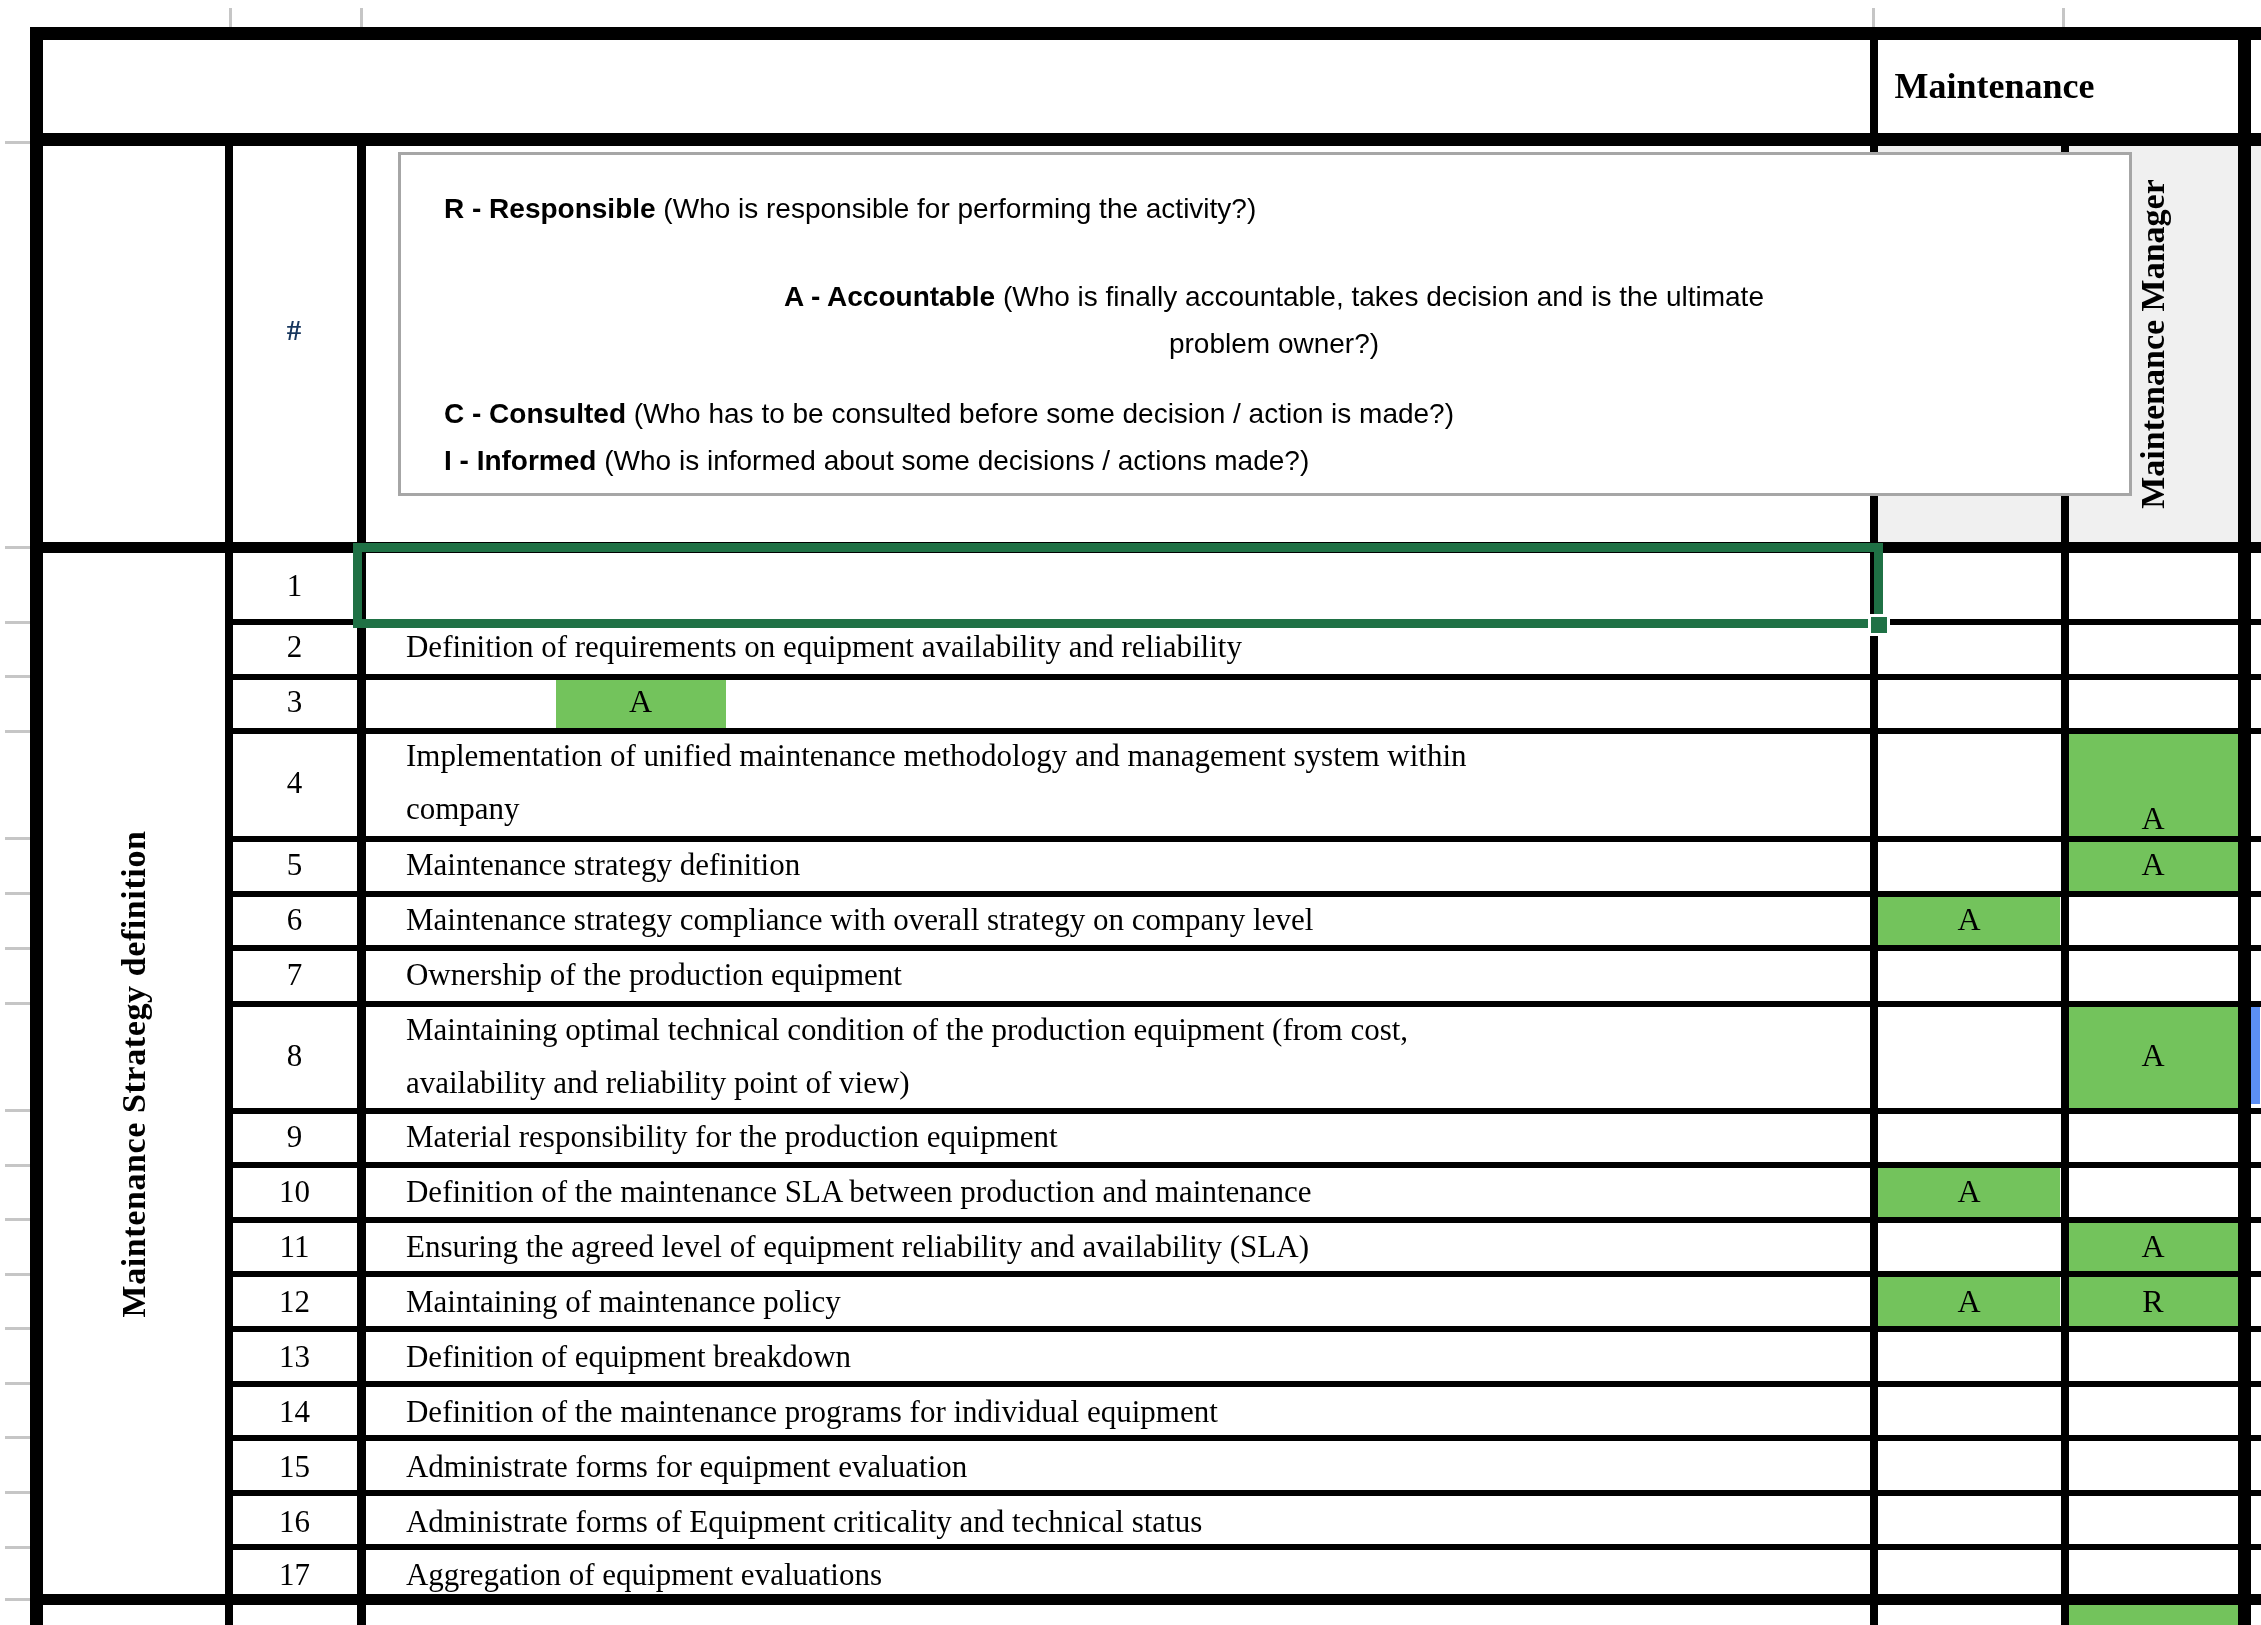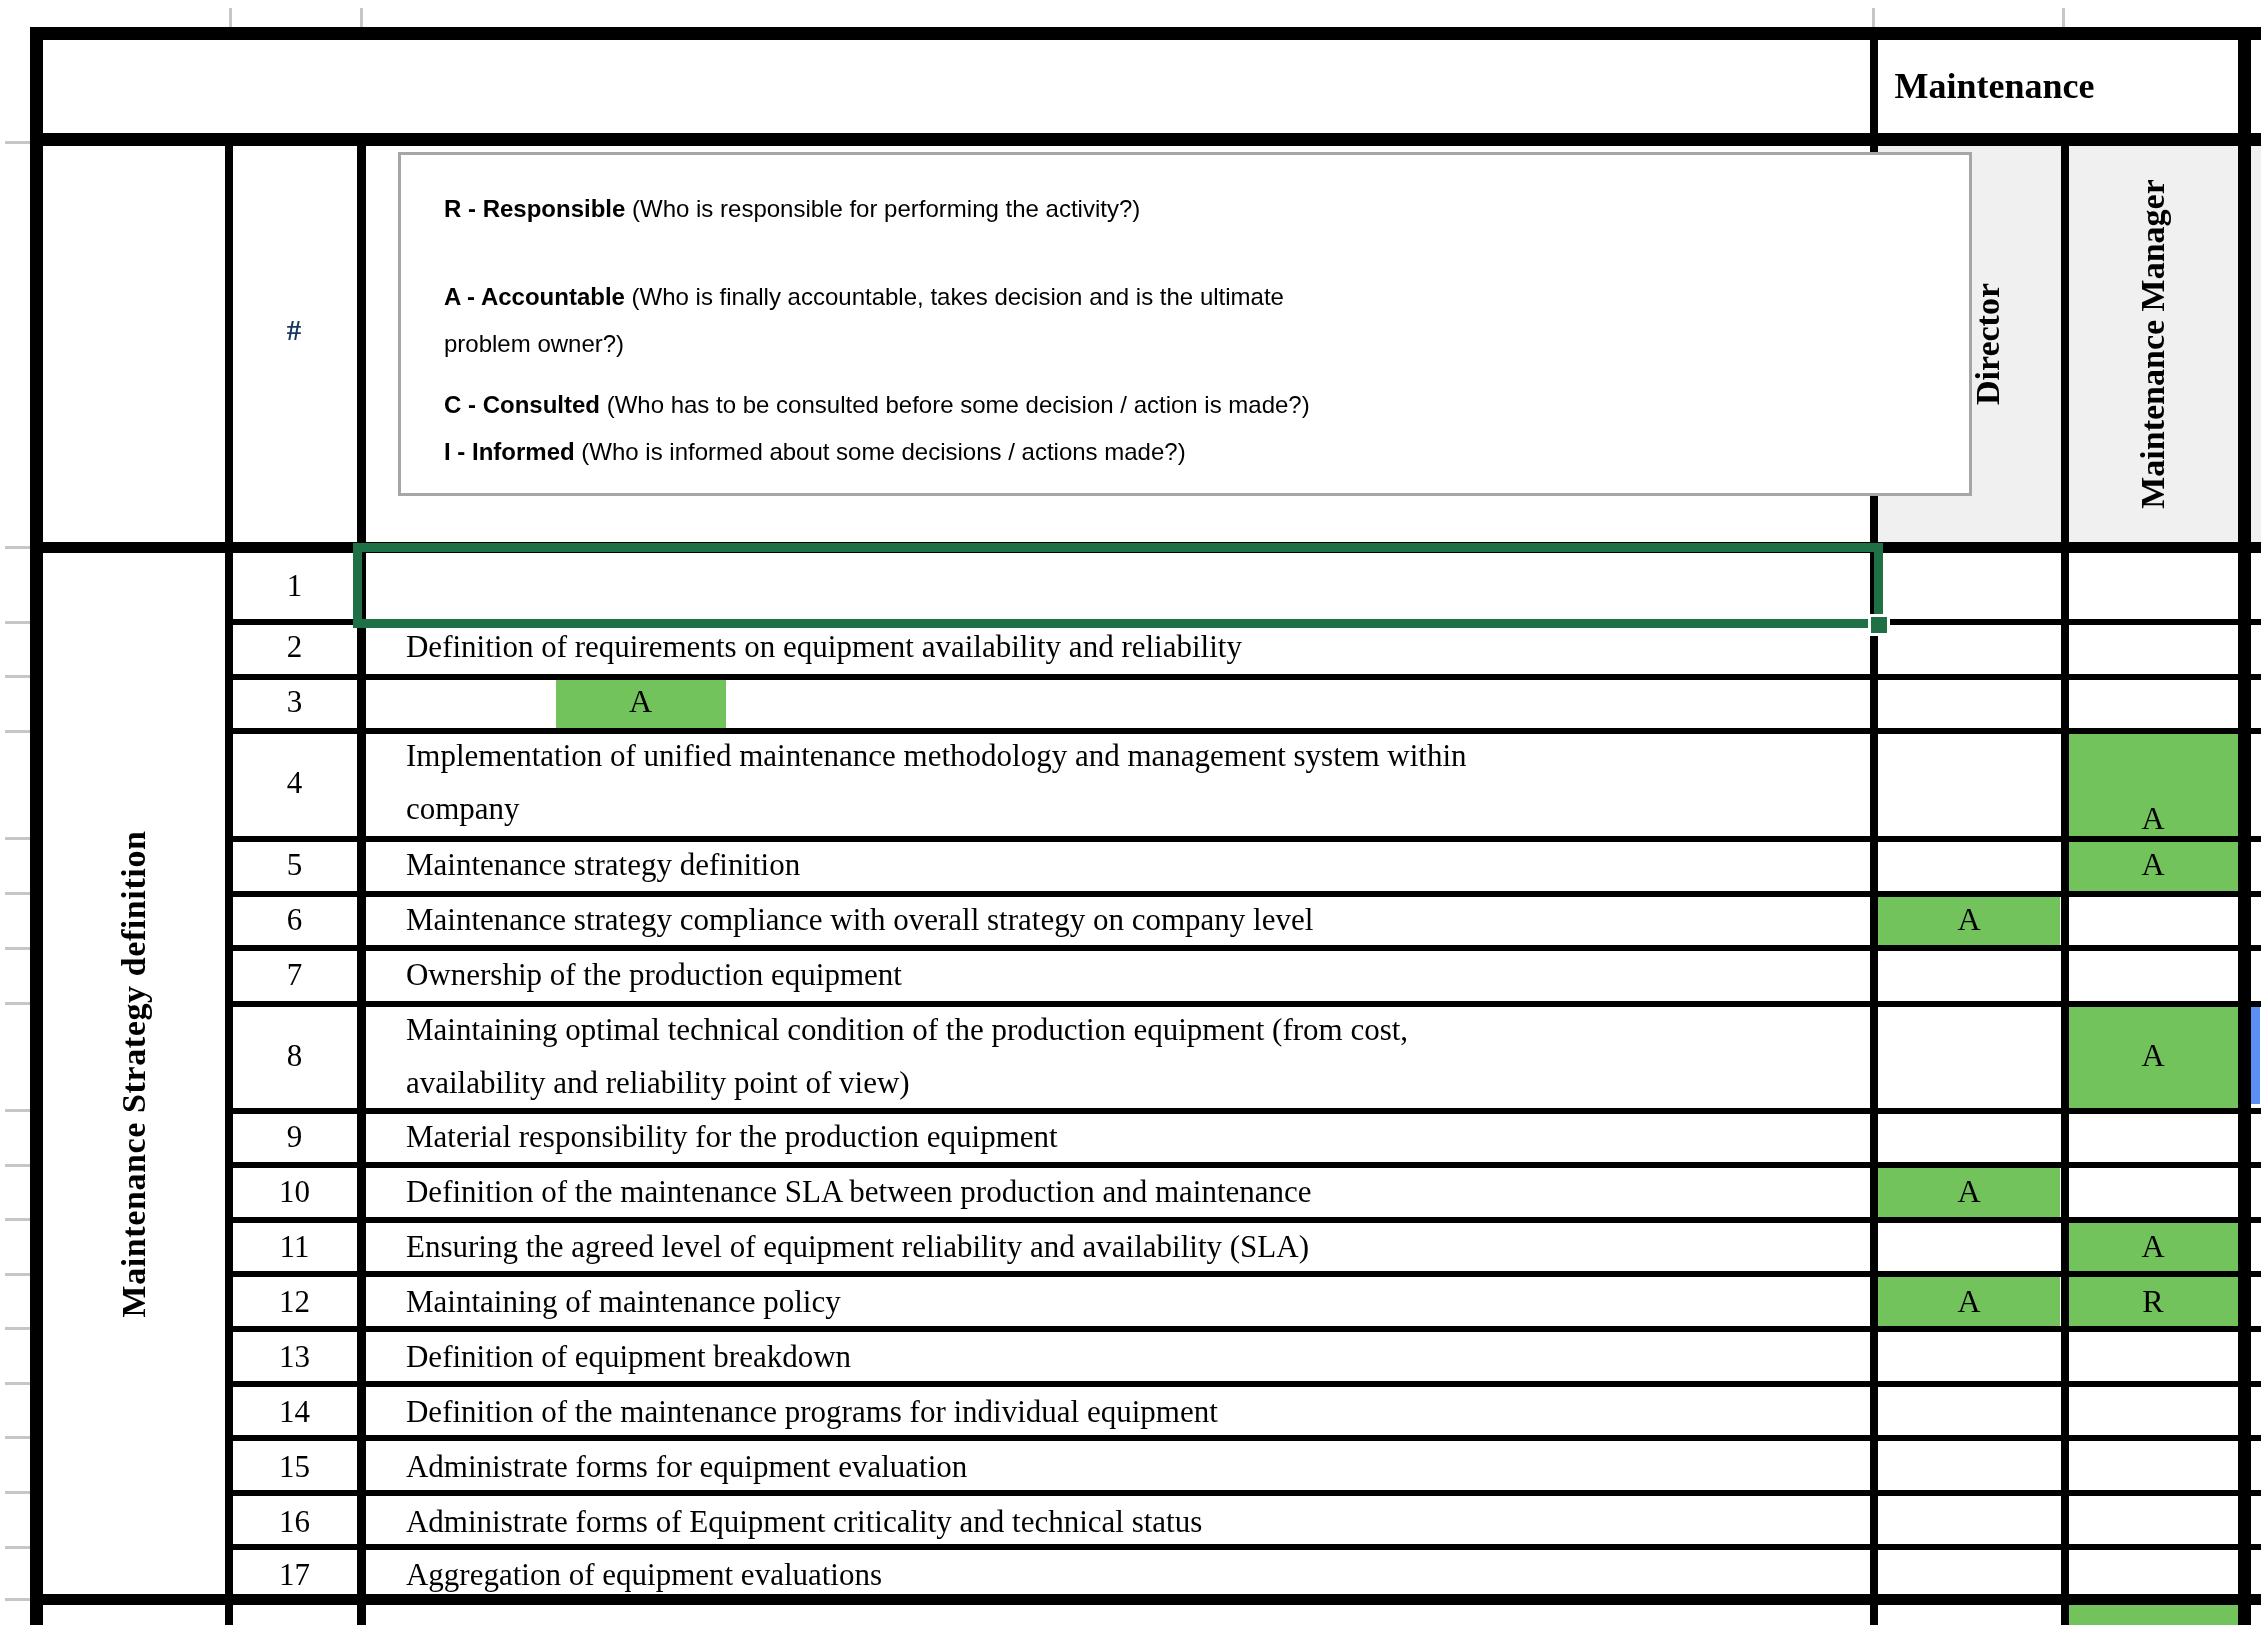--- a/index.html
+++ b/index.html
@@ -34,28 +34,28 @@
     font-weight:bold;text-align:center;
   }
   .role-label{width:393px;font-size:34px;line-height:38px;}
   .cat-label{width:1015px;font-size:34px;letter-spacing:0.6px;}
   .hash{
     position:absolute;left:294px;top:330px;transform:translate(-50%,-50%);
     font-size:29px;font-weight:bold;color:var(--hash);
   }
   
   .legend{
-    position:absolute;left:398px;top:152px;width:1574px;height:344px;
+    position:absolute;left:398px;top:152px;width:1734px;height:344px;
     box-sizing:border-box;border:3.8px solid var(--box-border);background:#fff;
     padding:30px 25px 0 43px;
-    font-family:"Liberation Sans","DejaVu Sans",sans-serif;font-size:24px;
+    font-family:"Liberation Sans","DejaVu Sans",sans-serif;font-size:28px;
   }
   .legend p{margin:0;line-height:47px;white-space:pre-line;}
   .legend p.p1{margin-bottom:41px;}
-  .legend p.p2{margin-bottom:14px;}
+  .legend p.p2{margin-bottom:23px;text-align:center;}
   
   #rows{position:absolute;left:233px;top:553px;width:2005px;}
   .row{display:flex;height:55px;}
   .row.r1{height:66px;}
   .row.r4{height:108px;}
   .row.r8{height:107px;}
   .row.r17{height:51px;}
   .cell{display:flex;align-items:center;box-sizing:border-box;}
   .cell-num{width:123px;margin-right:9px;justify-content:center;font-size:31px;}
   .cell-task{width:1505px;margin-right:7.6px;padding-left:41px;font-size:31px;line-height:53px;}

